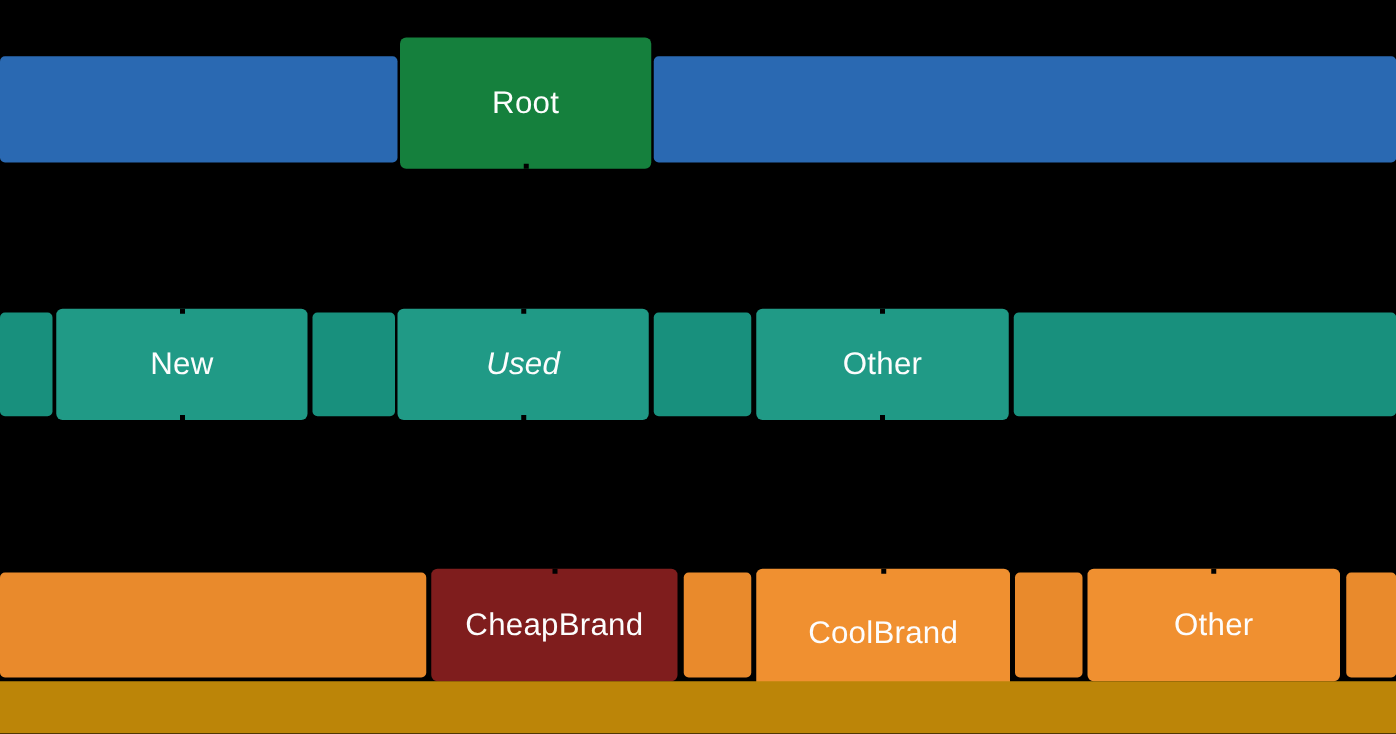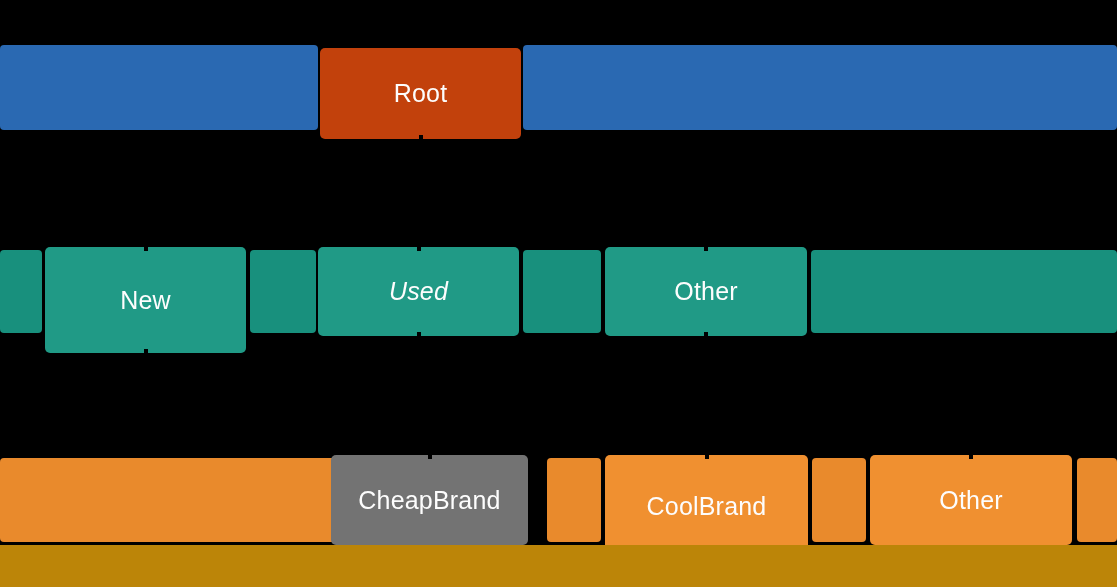--- a/index.html
+++ b/index.html
@@ -48,46 +48,46 @@
   .tick-bottom { bottom: 0; }
   .bottom-band {
     position: absolute;
   }
 </style>
 </head>
 <body>
 
 <div class="stage" style="background: rgb(0, 0, 0);">
     <div class="cell seg" style="left: 0px; width: 318px; top: 45px; height: 85px; background: rgb(42, 105, 178);"></div>
-    <div class="cell node" style="left: 320px; width: 201px; top: 48px; height: 91px; background: #c2410c;">
+    <div class="cell node" style="left: 320px; width: 201px; top: 30px; height: 105px; background: #15803d;">
       <span class="node-label">Root</span>
       <div class="tick tick-bottom" style="background: rgb(0, 0, 0);"></div>
     </div>
     <div class="cell seg" style="left: 523px; width: 594px; top: 45px; height: 85px; background: rgb(42, 105, 178);"></div>
     <div class="cell seg" style="left: 0px; width: 42px; top: 250px; height: 83px; background: rgb(24, 144, 125);"></div>
-    <div class="cell node" style="left: 45px; width: 201px; top: 247px; height: 106px; background: rgb(32, 154, 134);">
+    <div class="cell node" style="left: 45px; width: 201px; top: 247px; height: 89px; background: rgb(32, 154, 134);">
       <span class="node-label">New</span>
       <div class="tick tick-top" style="background: rgb(0, 0, 0);"></div>
       <div class="tick tick-bottom" style="background: rgb(0, 0, 0);"></div>
     </div>
     <div class="cell seg" style="left: 250px; width: 66px; top: 250px; height: 83px; background: rgb(24, 144, 125);"></div>
     <div class="cell node" style="left: 318px; width: 201px; top: 247px; height: 89px; background: rgb(32, 154, 134); font-style: italic;">
       <span class="node-label">Used</span>
       <div class="tick tick-top" style="background: rgb(0, 0, 0);"></div>
       <div class="tick tick-bottom" style="background: rgb(0, 0, 0);"></div>
     </div>
     <div class="cell seg" style="left: 523px; width: 78px; top: 250px; height: 83px; background: rgb(24, 144, 125);"></div>
     <div class="cell node" style="left: 605px; width: 202px; top: 247px; height: 89px; background: rgb(32, 154, 134);">
       <span class="node-label">Other</span>
       <div class="tick tick-top" style="background: rgb(0, 0, 0);"></div>
       <div class="tick tick-bottom" style="background: rgb(0, 0, 0);"></div>
     </div>
     <div class="cell seg" style="left: 811px; width: 306px; top: 250px; height: 83px; background: rgb(24, 144, 125);"></div>
     <div class="cell seg" style="left: 0px; width: 341px; top: 458px; height: 84px; background: rgb(233, 138, 44);"></div>
-    <div class="cell node" style="left: 331px; width: 197px; top: 455px; height: 90px; background: #737373;">
+    <div class="cell node" style="left: 345px; width: 197px; top: 455px; height: 90px; background: #7f1d1d;">
       <span class="node-label">CheapBrand</span>
       <div class="tick tick-top" style="background: rgb(0, 0, 0);"></div>
     </div>
     <div class="cell seg" style="left: 547px; width: 54px; top: 458px; height: 84px; background: rgb(233, 138, 44);"></div>
     <div class="cell node" style="left: 605px; width: 203px; top: 455px; height: 102px; background: rgb(240, 144, 48);">
       <span class="node-label">CoolBrand</span>
       <div class="tick tick-top" style="background: rgb(0, 0, 0);"></div>
     </div>
     <div class="cell seg" style="left: 812px; width: 54px; top: 458px; height: 84px; background: rgb(233, 138, 44);"></div>
     <div class="cell node" style="left: 870px; width: 202px; top: 455px; height: 90px; background: rgb(240, 144, 48);">

